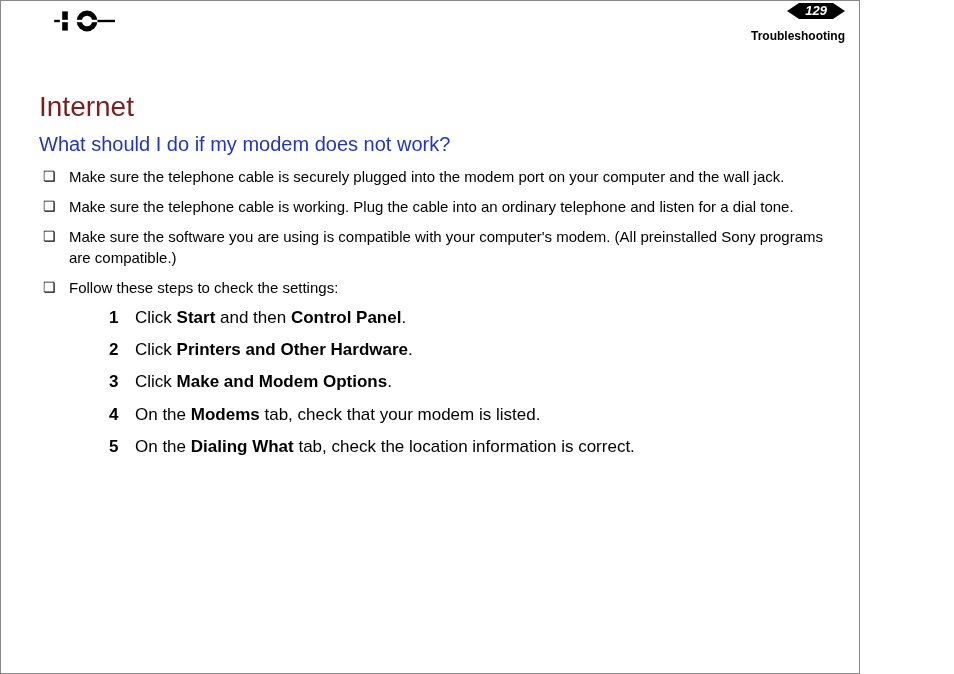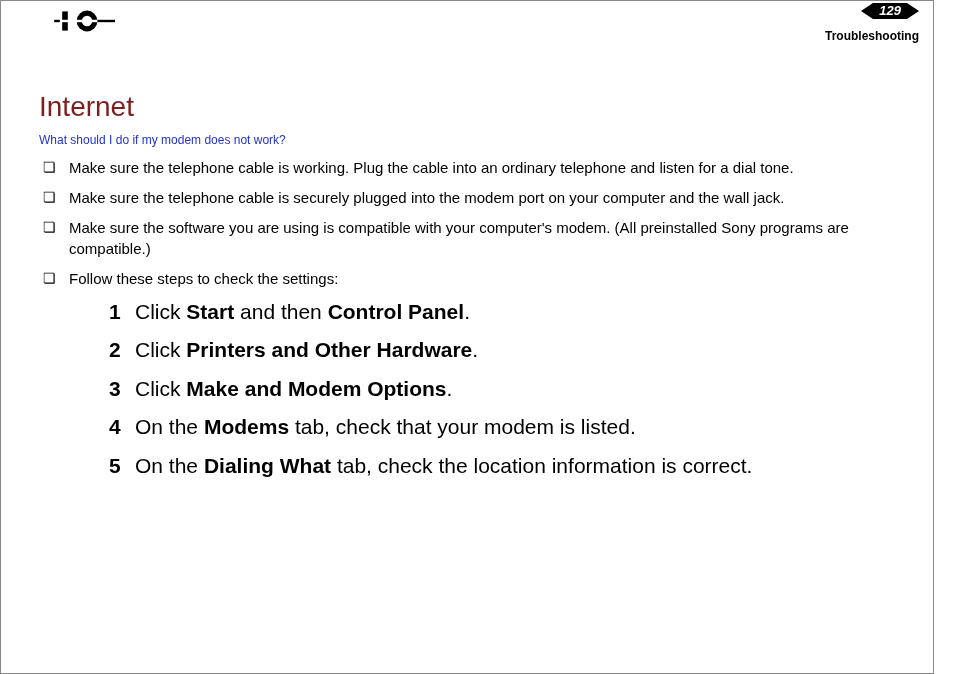--- a/index.html
+++ b/index.html
@@ -7,21 +7,21 @@
     padding: 0;
     width: 954px;
     height: 674px;
     background: #ffffff;
     font-family: "Helvetica Neue", Helvetica, Arial, sans-serif;
     color: #000000;
     position: relative;
   }
   .page {
     position: relative;
-    width: 934px;
+    width: 860px;
     height: 674px;
     border: 1px solid #888;
     box-sizing: border-box;
   }
   .header {
     position: relative;
     height: 40px;
   }
   .logo {
     position: absolute;
@@ -68,21 +68,21 @@
   .content {
     padding: 50px 30px 0 38px;
   }
   h1.page-title {
     font-size: 28px;
     font-weight: 400;
     margin: 0 0 10px 0;
     color: #7f1d1d;
   }
   h2.question {
-    font-size: 12px;
+    font-size: 20px;
     font-weight: 400;
     color: #2233cc;
     margin: 8px 0 10px 0;
   }
   ul.bullets {
     list-style: none;
     margin: 0;
     padding: 0;
   }
   ul.bullets > li {
@@ -102,21 +102,21 @@
   }
   ol.steps {
     list-style: none;
     margin: 6px 0 0 0;
     padding: 0 0 0 40px;
     counter-reset: step;
   }
   ol.steps > li {
     position: relative;
     padding-left: 26px;
-    font-size: 21px;
+    font-size: 17px;
     line-height: 1.55;
     margin-bottom: 6px;
     counter-increment: step;
   }
   ol.steps > li::before {
     content: counter(step);
     position: absolute;
     left: 0;
     top: 0;
     font-weight: bold;
@@ -149,22 +149,22 @@
       </div>
       <div class="section-label">Troubleshooting</div>
     </div>
   </div>
 
   <div class="content">
     <h1 class="page-title">Internet</h1>
     <h2 class="question">What should I do if my modem does not work?</h2>
 
     <ul class="bullets">
+      <li>Make sure the telephone cable is securely plugged into the modem port on your computer and the wall jack.</li>
       <li>Make sure the telephone cable is working. Plug the cable into an ordinary telephone and listen for a dial tone.</li>
-      <li>Make sure the telephone cable is securely plugged into the modem port on your computer and the wall jack.</li>
       <li>Make sure the software you are using is compatible with your computer's modem. (All preinstalled Sony programs are compatible.)</li>
       <li>
         <span>Follow these steps to check the settings:</span>
         <ol class="steps">
           <li>
             <span>Click </span><b>Start</b><span> and then </span><b>Control Panel</b><span>.</span>
           </li>
           <li>
             <span>Click </span><b>Printers and Other Hardware</b><span>.</span>
           </li>

